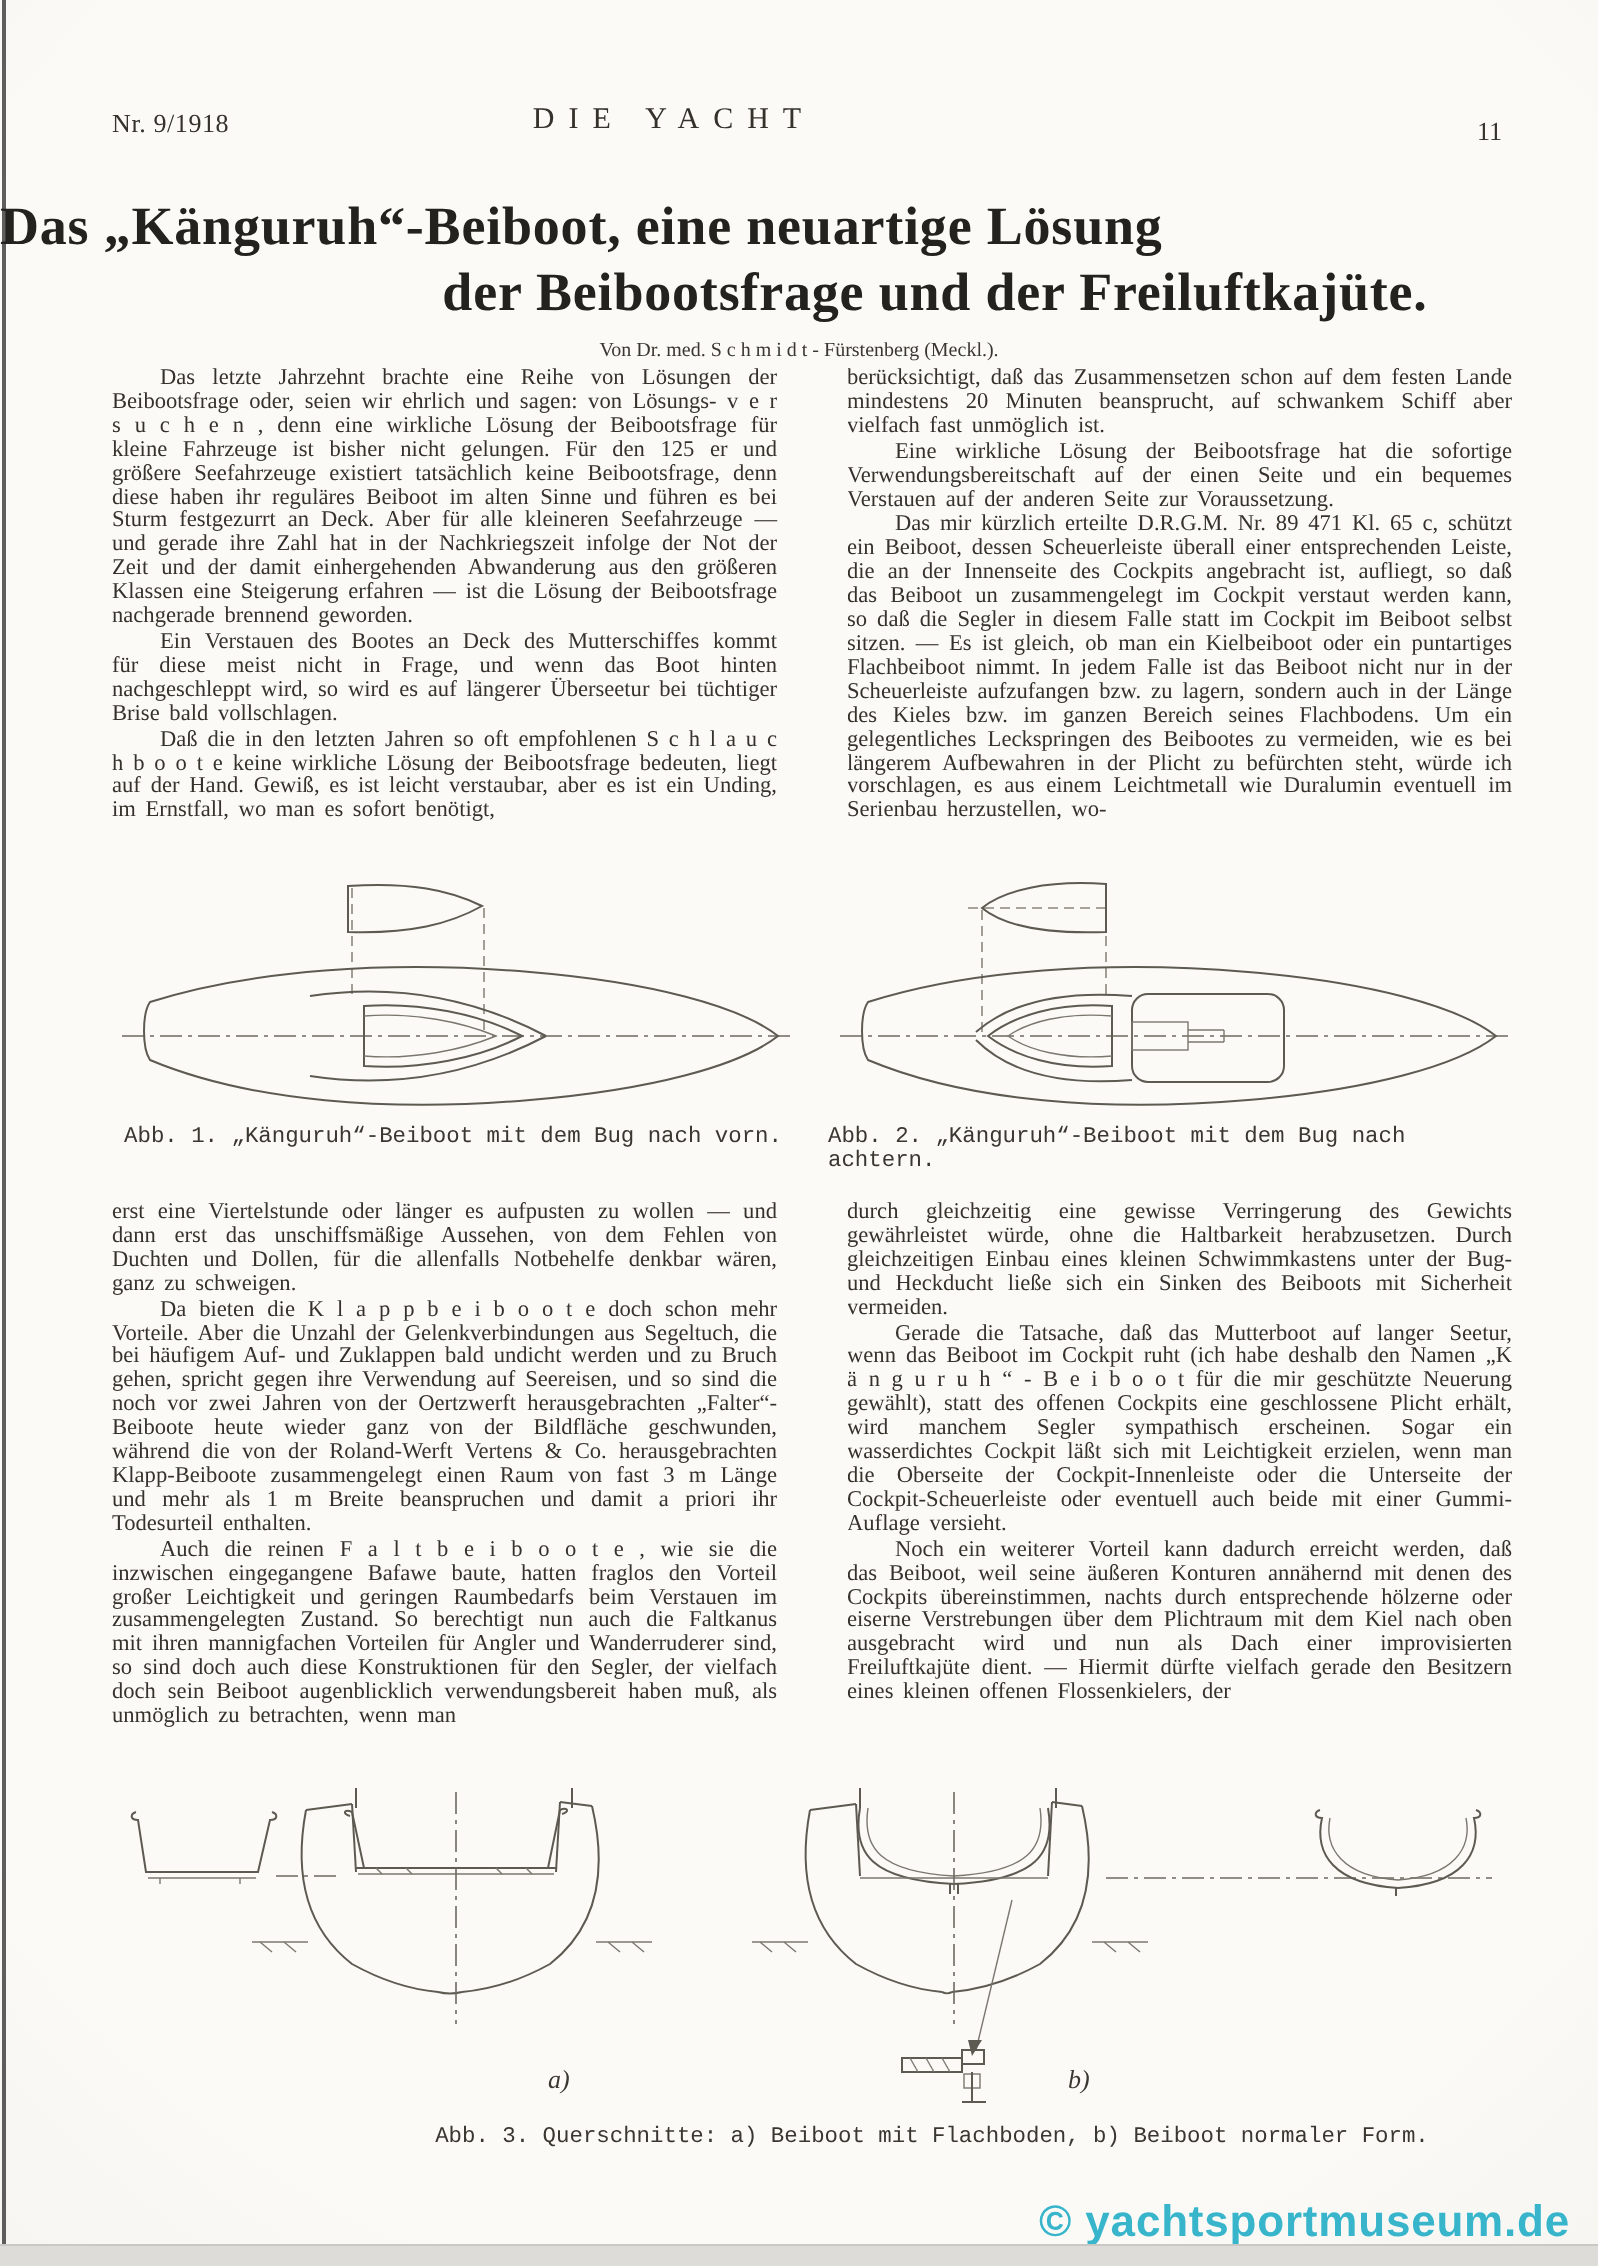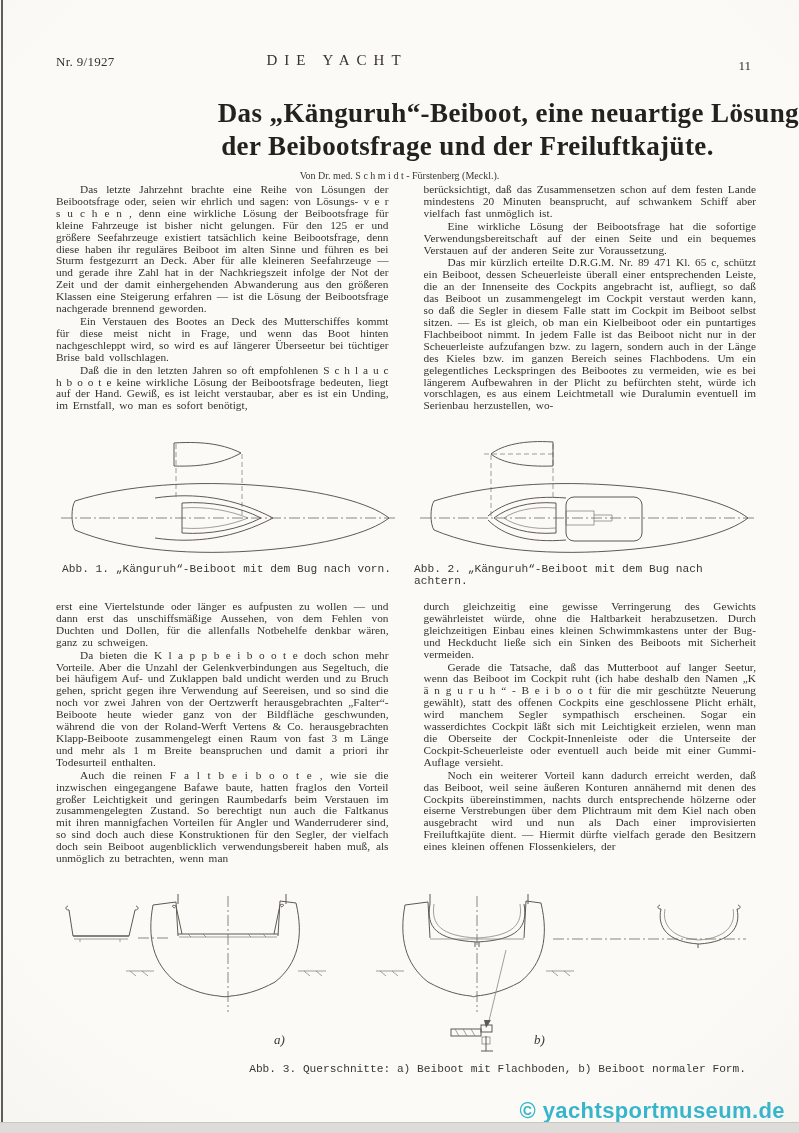--- a/index.html
+++ b/index.html
@@ -13,59 +13,59 @@
     position:absolute;inset:0;
     background:radial-gradient(ellipse 120% 100% at 50% 45%, #fbfaf6 55%, #f3f1ec 82%, #e9e7e2 100%);
   }
   .scan-edge-left{position:absolute;left:1px;top:0;width:2px;height:1133px;background:#2a2a28;opacity:.75;}
   .scan-strip-bottom{position:absolute;left:0;bottom:0;width:799px;height:10px;background:#dddcd8;border-top:1px solid #c9c8c4;}
   
   .hdr-issue{position:absolute;left:56px;top:54px;font-size:13px;letter-spacing:.3px;}
   .hdr-mag{position:absolute;left:0;top:52px;width:674px;text-align:center;font-size:15px;letter-spacing:7px;}
   .hdr-page{position:absolute;right:48px;top:58px;font-size:13px;}
   
-  .title1{position:absolute;left:0;top:98px;width:799px;text-align:right;font-size:27px;font-weight:bold;color:#24221f;letter-spacing:.4px;}
+  .title1{position:absolute;left:0;top:98px;width:799px;text-align:left;font-size:27px;font-weight:bold;color:#24221f;letter-spacing:.4px;}
   .title2{position:absolute;left:68px;top:131px;width:799px;text-align:center;font-size:27px;font-weight:bold;color:#24221f;letter-spacing:.4px;}
   .byline{position:absolute;left:0;top:170px;width:799px;text-align:center;font-size:10px;color:#3a3731;}
   
   .cols{position:absolute;display:flex;gap:35px;}
   .cols.top{left:56px;top:184px;width:700px;height:256px;}
   .cols.bottom{left:56px;top:601px;width:700px;height:291px;}
   .col{width:341px;height:100%;overflow:hidden;}
   .col p{
     margin:0 0 1px 0;font-size:11.3px;line-height:11.9px;text-align:justify;
     word-spacing:2px;color:#35322c;
   }
   .col p.ind{text-indent:24px;}
   
   .fig{position:absolute;}
   .fig svg{display:block;}
   .figcap{position:absolute;font-size:11.2px;color:#3a3731;font-family:Liberation Mono, monospace;}
   .figcap.c1{left:56px;top:563px;width:341px;text-align:center;}
   .figcap.c2{left:414px;top:563px;width:345px;}
-  .figcap.c3{left:186px;top:1063px;width:560px;text-align:right;}
+  .figcap.c3{left:186px;top:1063px;width:560px;text-align:center;}
   .wm{
     position:absolute;right:14px;top:1098px;
     font-family:"Liberation Sans","DejaVu Sans",sans-serif;
     font-size:22px;font-weight:bold;color:#38b5cb;letter-spacing:.4px;
     text-shadow:0 0 1px #ffffff;
   }
   .ink{stroke:#5d5a52;fill:none;stroke-width:1;}
   .ink-thin{stroke:#7a776e;fill:none;stroke-width:.7;}
   .dash{stroke:#8a877d;fill:none;stroke-width:.8;stroke-dasharray:5 3;}
   .dashdot{stroke:#6d6a61;fill:none;stroke-width:.8;stroke-dasharray:11 3 2 3;}
   .figlabel{font:italic 13px "Liberation Serif",serif;fill:#3a3731;}
 </style>
 </head>
 <body>
 
 <div class="page">
   <div class="scan-edge-left"></div>
 
-  <div class="hdr-issue">Nr. 9/1927</div>
+  <div class="hdr-issue">Nr. 9/1918</div>
   <div class="hdr-mag">DIE YACHT</div>
   <div class="hdr-page">11</div>
 
   <div class="title1">Das „Känguruh“-Beiboot, eine neuartige Lösung</div>
   <div class="title2">der Beibootsfrage und der Freiluftkajüte.</div>
   <div class="byline">Von Dr. med. S c h m i d t - Fürstenberg (Meckl.).</div>
 
   <div class="cols top">
     <div class="col">
       <p class="ind">Das letzte Jahrzehnt brachte eine Reihe von Lösungen der Beibootsfrage oder, seien wir ehrlich und sagen: von Lösungs- v e r s u c h e n , denn eine wirkliche Lösung der Beibootsfrage für kleine Fahrzeuge ist bisher nicht gelungen. Für den 125 er und größere Seefahrzeuge existiert tatsächlich keine Beibootsfrage, denn diese haben ihr reguläres Beiboot im alten Sinne und führen es bei Sturm festgezurrt an Deck. Aber für alle kleineren Seefahrzeuge — und gerade ihre Zahl hat in der Nachkriegszeit infolge der Not der Zeit und der damit einhergehenden Abwanderung aus den größeren Klassen eine Steigerung erfahren — ist die Lösung der Beibootsfrage nachgerade brennend geworden.</p>

